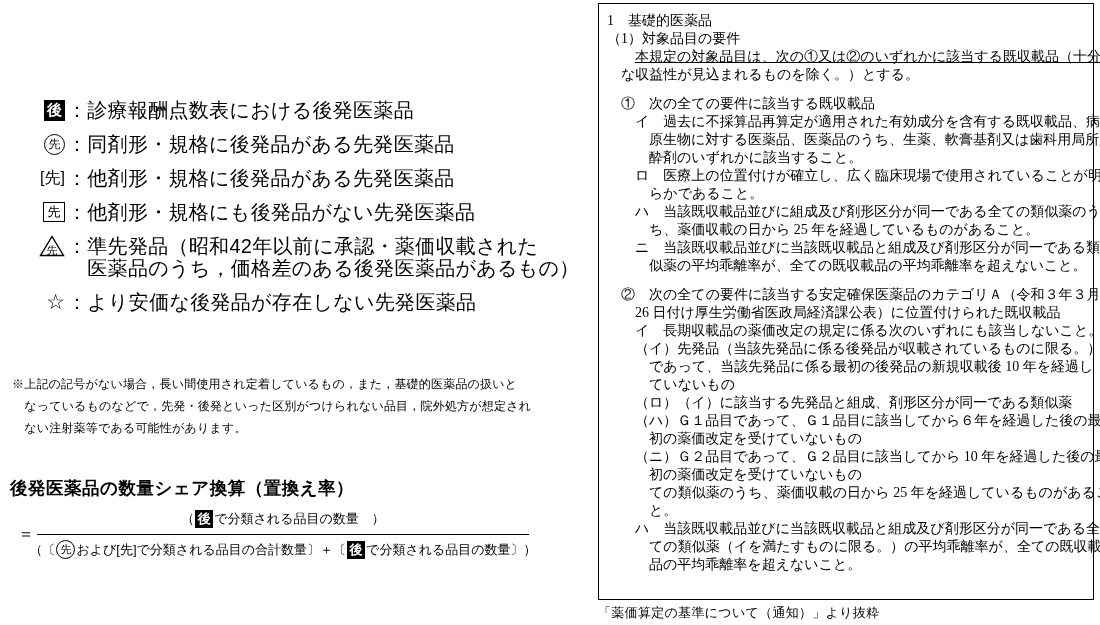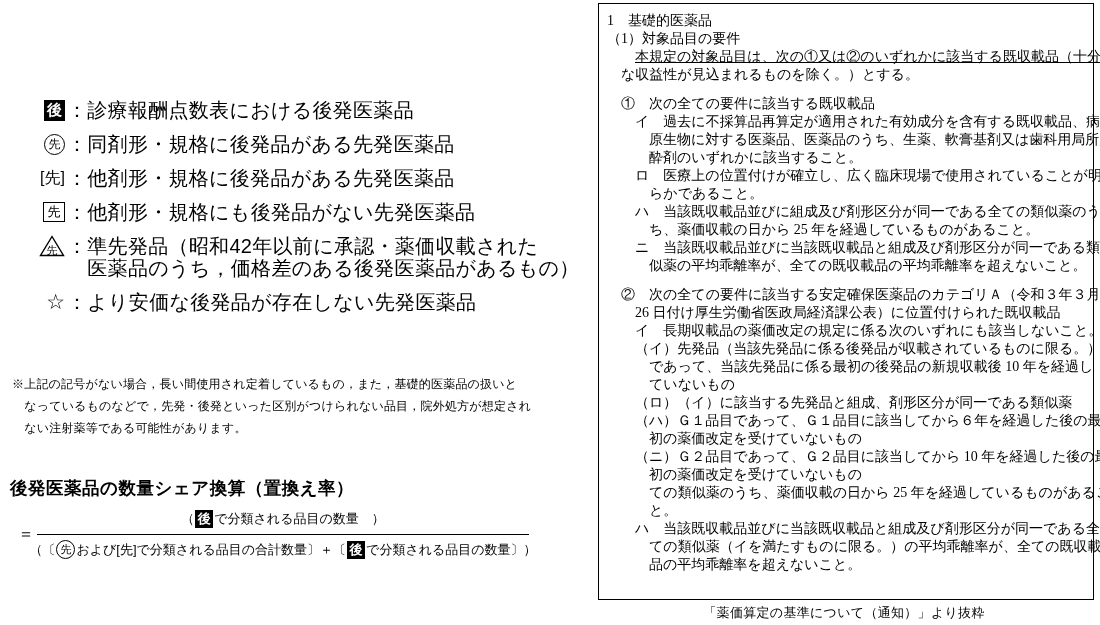--- a/index.html
+++ b/index.html
@@ -33,21 +33,21 @@
   .fpart { white-space:pre; }
   
   .panel {
     position:absolute; left:598px; top:3px; width:496px; height:597px;
     border:1.5px solid #000; box-sizing:border-box; padding:8px 8px 0;
     font-family:"Liberation Serif", serif; font-size:14px;
   }
   .panel-line { line-height:18px; white-space:pre; }
   .panel-line.blank { height:11px; line-height:11px; }
   .caption {
-    position:absolute; left:598px; top:604px; width:492px; text-align:center;
+    position:absolute; left:598px; top:604px; width:492px; text-align:left;
     font-size:13px; letter-spacing:0.3px;
   }
 </style>
 </head>
 <body>
 
 <div class="legend">
     <div class="legend-item">
       <span class="sym-slot">
         <span class="sym-filled">後</span>

